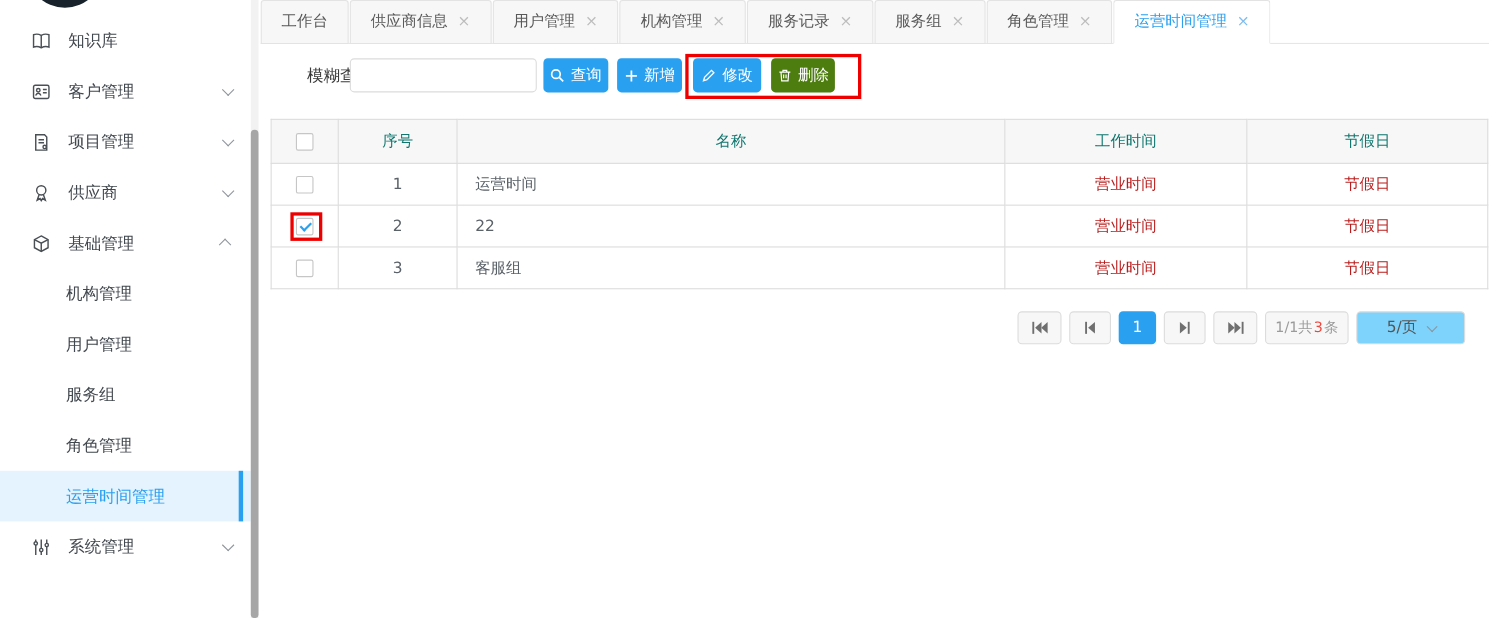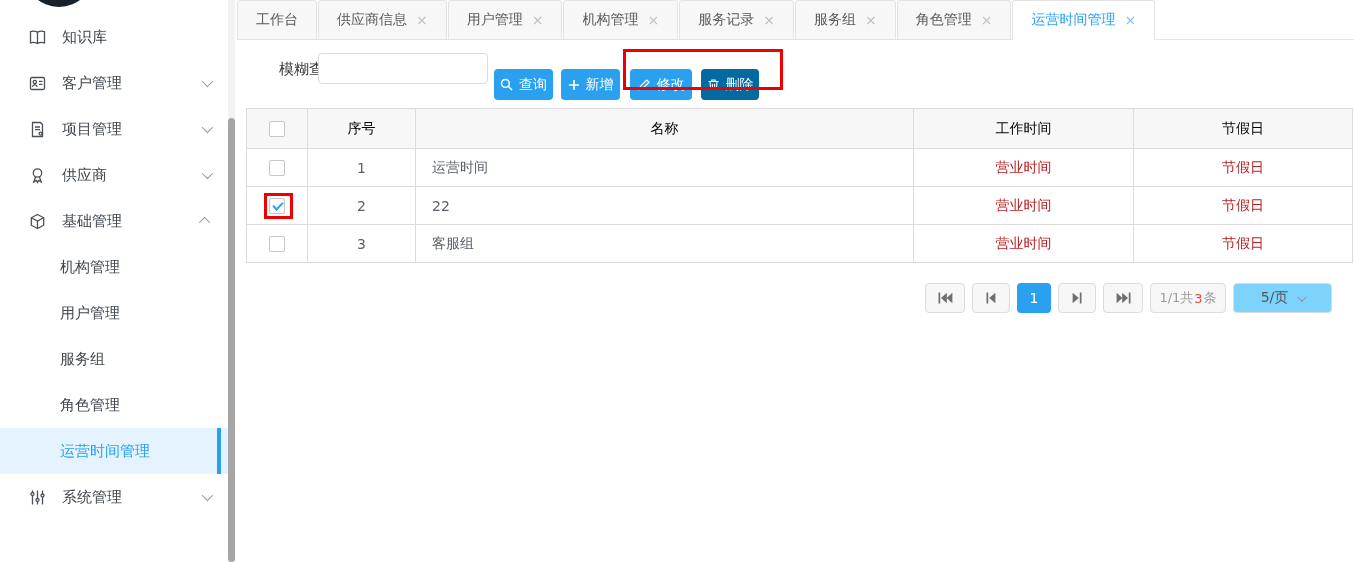--- a/index.html
+++ b/index.html
@@ -40,35 +40,35 @@
 
   
   .tb-label { position:absolute; left:246px; top:52px; height:34px; line-height:34px;
     font-size:15px; color:#3a3a3a;margin-left:33px; }
   .tb-input { position:absolute; left:318px; top:53px; width:170px; height:31px;
     border:1px solid #dcdcdc; border-radius:4px; padding:0 8px; font-size:14px; color:#333;
     outline:none; background:#fff; }
   .btn { position:absolute; top:53px; height:31px; border:none; border-radius:4px;
     background:#2aa0f0; color:#fff; font-size:14px; display:flex; align-items:center;
     justify-content:center; gap:6px; cursor:pointer;
-    font-family:"DejaVu Sans","Liberation Sans",sans-serif;margin-top:16px; }
+    font-family:"DejaVu Sans","Liberation Sans",sans-serif; }
   .btn svg { flex:0 0 auto; }
   .btn-query { left:494px; width:59px; }
   .btn-add { left:561px; width:59px; }
   .btn-edit { left:630px; width:62px; }
-  .btn-del { left:701px; width:58px; background:#0369a1; }
+  .btn-del { left:701px; width:58px; background:#4d7c0f; }
   .anno { position:absolute; border:3px solid #ee0000; pointer-events:none; }
   .anno-buttons { left:623px; top:49px; width:160px; height:41px; }
   .anno-checkbox { left:264px; top:193px; width:29px; height:26px; }
 
   
   table.grid { position:absolute; left:246px; top:108px; width:1106px;
     border-collapse:collapse; table-layout:fixed; }
   .grid th, .grid td { border:1px solid #dcdcdc; font-weight:normal; font-size:14px; }
-  .grid th { height:40px; background:#f7f7f7; color:#000000; text-align:center; }
+  .grid th { height:40px; background:#f7f7f7; color:#0f766e; text-align:center; }
   .grid td { height:38px; color:#5a6168; text-align:center; }
   .grid td.name-cell { text-align:left; padding-left:16px; }
   .grid a.cell-link { color:#b91c1c; text-decoration:none; cursor:pointer; }
   .cbx { display:inline-block; width:16px; height:16px; border:1px solid #c6c6c6;
     border-radius:2px; background:#fff; vertical-align:middle; position:relative; cursor:pointer; }
   .cbx.checked::after { content:""; position:absolute; left:3px; top:3px; width:8px; height:4px;
     border-left:2.5px solid #2aa0f0; border-bottom:2.5px solid #2aa0f0; transform:rotate(-45deg); }
 
   
   .pager { position:absolute; left:925px; top:283px; display:flex; gap:7px; align-items:center; }

